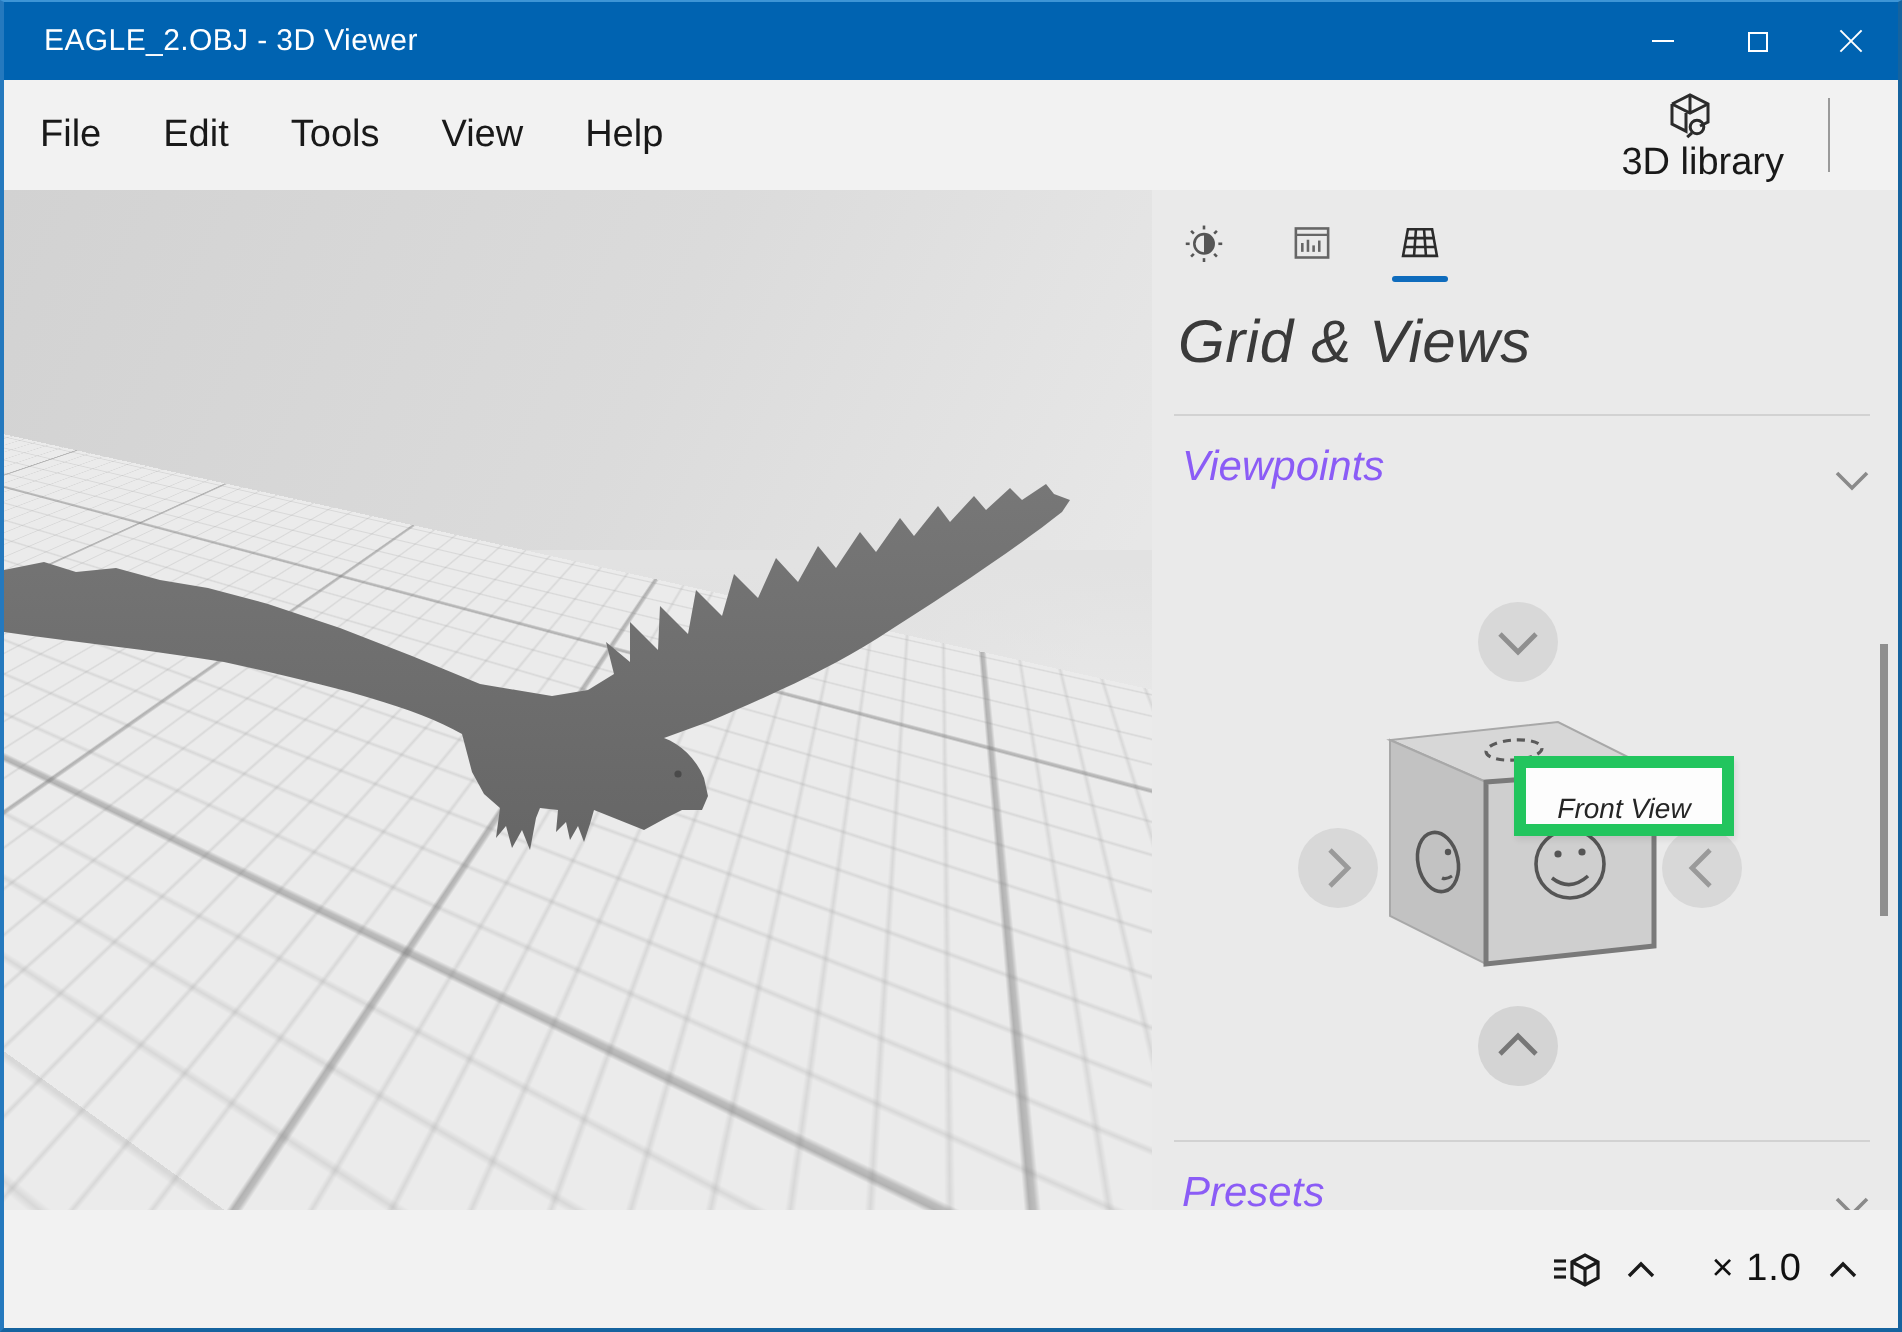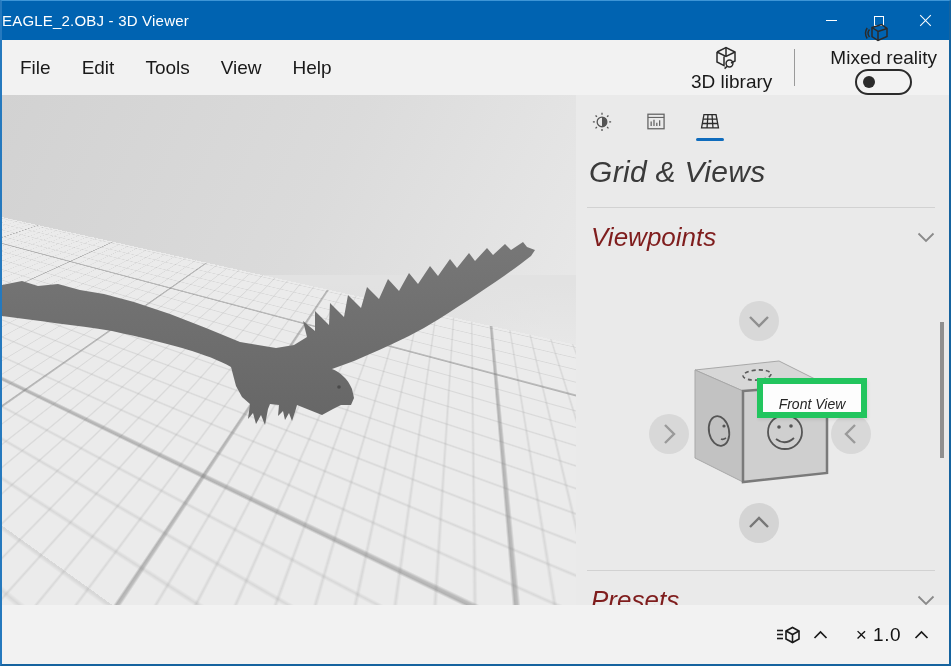--- a/index.html
+++ b/index.html
@@ -11,21 +11,21 @@
     border-left:2px solid #2579be; border-right:2px solid #15639f;
     border-bottom:2px solid #15639f; border-top:1px solid #3d95d6;
     background:#f2f2f2; overflow:hidden;
   }
 
   
   .titlebar{
     height:39px; background:#0063b1; color:#fff;
     display:flex; align-items:center;
   }
-  .titlebar .title{ padding-left:0; font-size:15px; letter-spacing:.2px; }
+  .titlebar .title{ padding-left:20px; font-size:15px; letter-spacing:.2px; }
   .winbtns{ margin-left:auto; display:flex; height:100%; }
   .winbtn{ width:47px; height:100%; display:flex; align-items:center; justify-content:center; }
   .glyph-min{ width:11px; height:1px; background:#fff; }
   .glyph-max{ width:10px; height:10px; border:1px solid #fff; }
   .glyph-close{ position:relative; width:13px; height:13px; }
   .glyph-close::before,.glyph-close::after{
     content:""; position:absolute; left:-1px; top:6px; width:15px; height:1px; background:#fff;
   }
   .glyph-close::before{ transform:rotate(45deg); }
   .glyph-close::after{ transform:rotate(-45deg); }
@@ -81,22 +81,22 @@
     background:#eaeaea; overflow:hidden;font-style:italic;
   }
   .tabs{ display:flex; padding:16px 0 0 12px; }
   .tab{ width:28px; height:30px; margin-right:26px; display:flex; flex-direction:column; align-items:center; }
   .tab svg{ display:block; }
   .tab .underline{ width:28px; height:4px; border-radius:2px; background:transparent; margin-top:5px; }
   .tab.active .underline{ background:#0f6cbd; }
   .panel-title{ padding:14px 0 0 13px; font-size:30px; font-weight:300; color:#3a3a3a; letter-spacing:.3px; }
   .pdivider{ height:1px; background:#d2d2d2; margin:18px 14px 0 11px; }
   .section-head{
-    display:flex; align-items:center; padding:14px 14px 0 15px; font-size:26px;
-    font-weight:300; color:#7f1d1d;
+    display:flex; align-items:flex-end; padding:14px 14px 0 15px; font-size:21px;
+    font-weight:300; color:#8b5cf6;
   }
   .section-head .chev{ margin-left:auto; }
 
   .cube-control{ position:absolute; left:60px; top:200px; width:250px; height:260px; }
   .tooltip{
     position:absolute; left:181px; top:283px; width:110px; height:40px;
     background:#fdfdfd; border:6px solid #22c55e; box-shadow:1px 2px 3px rgba(0,0,0,.08);
     display:flex; align-items:flex-end; justify-content:center;
     font-size:14px; color:#252525;
   }
@@ -148,32 +148,20 @@
       <div class="mr-group">
         <svg width="28" height="28" viewBox="0 0 28 28">
           <path class="thin" d="M5 9 L14 4.5 L23 9 L23 18 L19 20"></path>
           <path class="thin" d="M5 9 L5 19 L12 22.6 L12 13.5 M5 9 L14 13.5 L23 9 M14 4.5 L14 13.5"></path>
           <circle class="thin" cx="17.5" cy="20.5" r="3.4"></circle>
           <path class="thin" d="M15 23.4 L12.6 25.6"></path>
         </svg>
         <span class="lib-label">3D library</span>
       </div>
       <div class="vsep"></div>
-      <div class="mr-group">
-        <svg width="28" height="28" viewBox="0 0 28 28">
-          <path class="thin" d="M9 8.5 L18.5 5.5 L24 9.5 L24 17.5 L15 21.5 L9 17.5 Z"></path>
-          <path class="thin" d="M9 8.5 L15 12.5 L15 21.5 M15 12.5 L24 9.5"></path>
-          <path class="thin" d="M6.5 10.5 Q3.5 14 6.5 18 M4.2 9 Q0.8 14 4.2 19.5"></path>
-        </svg>
-        <span class="mrx-label">Mixed reality</span>
-        <div class="toggle">
-          <div class="knob"></div>
-        </div>
-        <span class="toggle-state">Off</span>
-      </div>
     </div>
   </div>
 
   <div class="content">
 
     <div class="viewport">
       <div class="floor"></div>
       <div class="fog"></div>
       <svg class="eagle-svg" width="574" height="510" viewBox="0 0 574 510">
         <defs>

